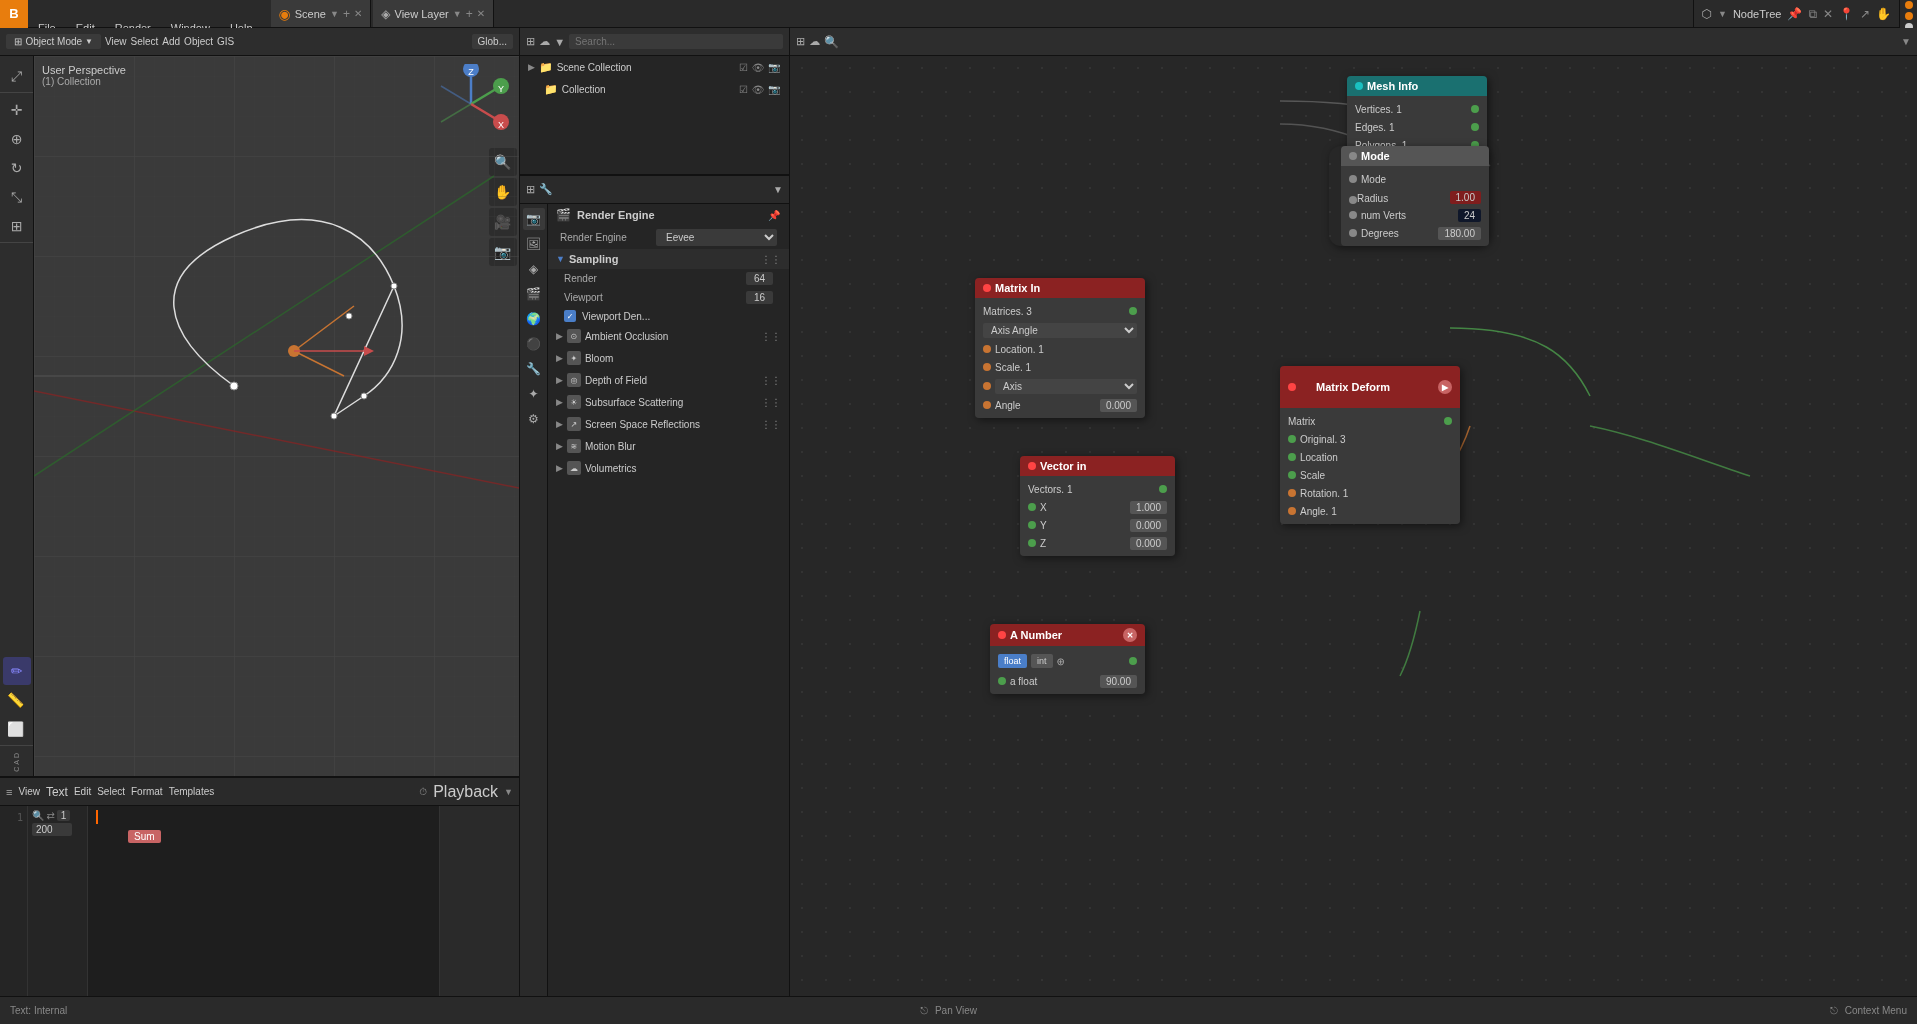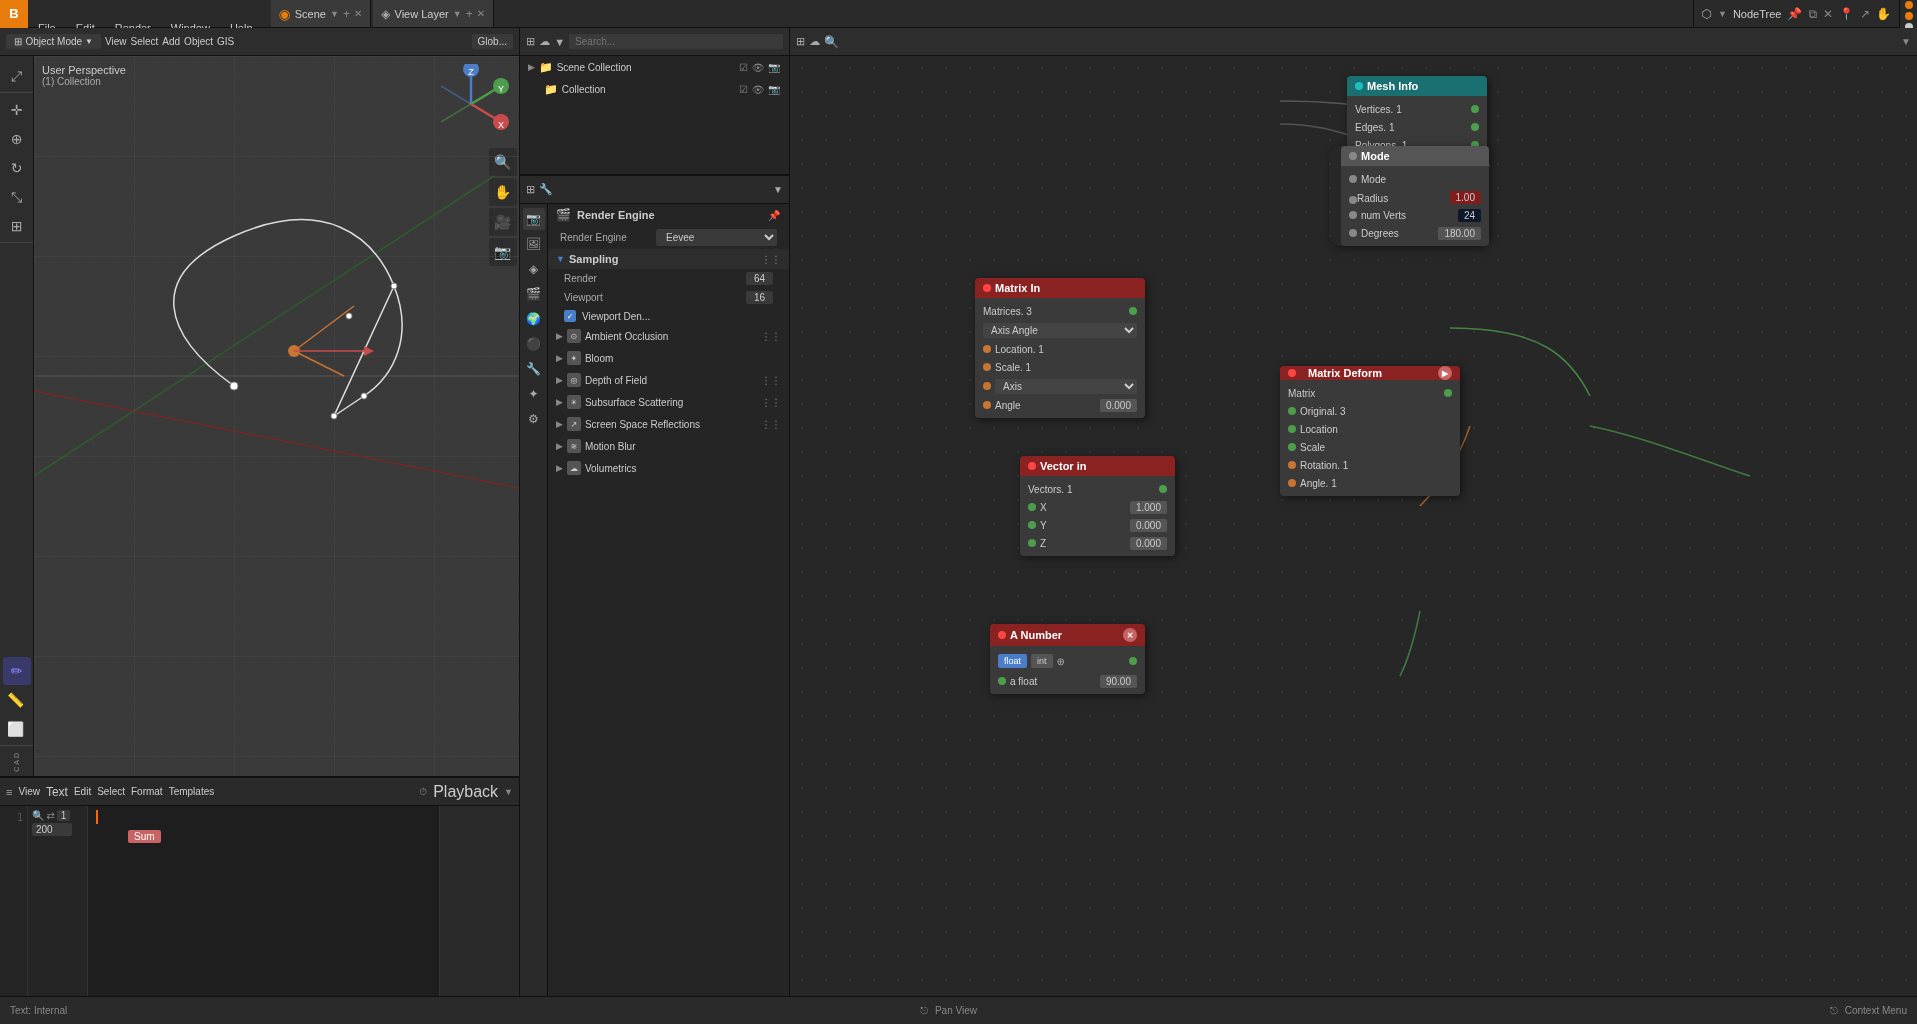--- a/index.html
+++ b/index.html
@@ -492,21 +492,21 @@
           </div>
           <div style="display:flex; align-items:center; padding:2px 8px; gap:4px; font-size:10px; color:#ccc; min-height:18px;">
             <span style="width:8px; height:8px; background:#c87432; border-radius:50%; display:inline-block;"></span>
             <span style="flex:1;">Angle</span>
             <span style="background:#555; border-radius:2px; padding:1px 6px; font-size:10px; color:#ccc;">0.000</span>
           </div>
         </div>
       </div>
 
       <div style="position:absolute; top:310px; left:490px; min-width:180px; border-radius:4px; box-shadow:2px 2px 8px rgba(0,0,0,0.5); z-index:2;">
-        <div style="background:#8b2222; border-radius:4px 4px 0 0; padding:0 8px; font-size:11px; font-weight:bold; color:#fff; display:flex; align-items:center; gap:12px;">
+        <div style="background:#8b2222; border-radius:4px 4px 0 0; padding:14px 8px; font-size:11px; font-weight:bold; color:#fff; display:flex; align-items:center; gap:20px;">
           <span style="width:8px;height:8px;background:#ff4444;border-radius:50%;display:inline-block;"></span>
           <span>Matrix Deform</span>
           <span style="margin-left:auto; background:#c86464; border-radius:50%; width:14px; height:14px; display:inline-flex; align-items:center; justify-content:center; color:white; font-size:8px; cursor:pointer;">▶</span>
         </div>
         <div style="background:#3a3a3a; border-radius:0 0 4px 4px; padding:4px 0;">
           <div style="display:flex; align-items:center; padding:2px 8px; gap:4px; font-size:10px; color:#ccc; min-height:18px;">
             <span style="flex:1;">Matrix</span>
             <span style="width:8px; height:8px; background:#4c9e4c; border-radius:50%; display:inline-block;"></span>
           </div>
           <div style="display:flex; align-items:center; padding:2px 8px; gap:4px; font-size:10px; color:#ccc; min-height:18px;">

